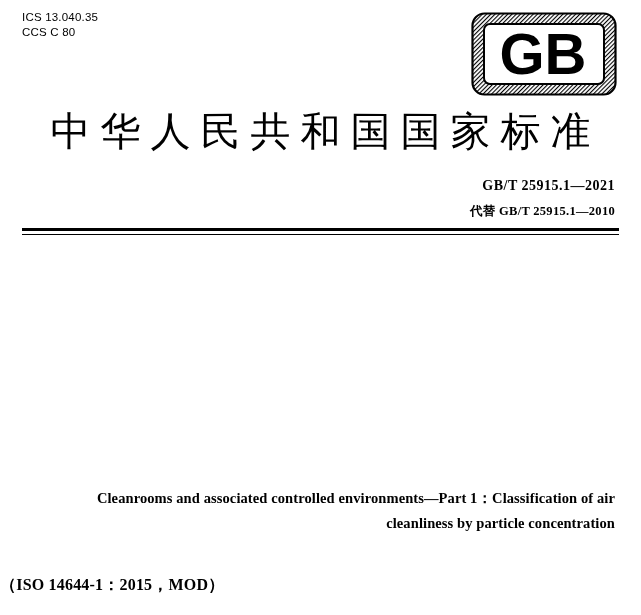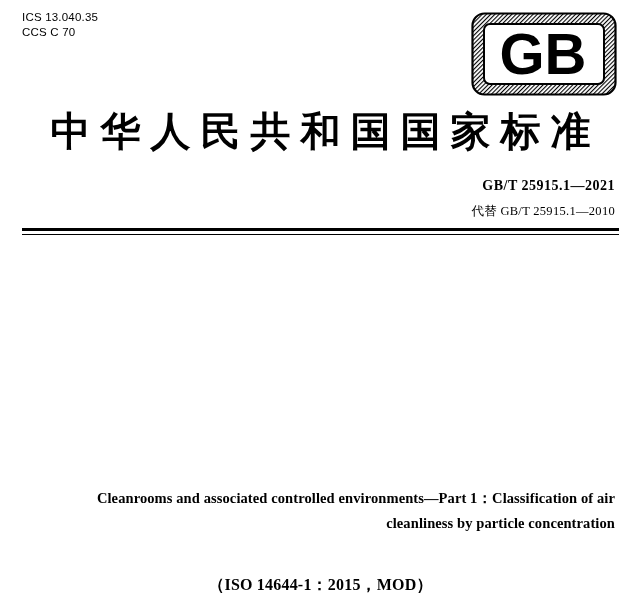--- a/index.html
+++ b/index.html
@@ -51,21 +51,21 @@
   }
 
   
   .cn-title {
     position: absolute;
     left: 0;
     right: 0;
     top: 104px;
     text-align: center;
     font-family: "DejaVu Serif", "Liberation Serif", serif;
-    font-weight: bold;
+    font-weight: normal;
     font-size: 40px;
     letter-spacing: 10px;
     text-indent: 10px;
     white-space: nowrap;
   }
 
   
   .std-no {
     position: absolute;
     right: 26px;
@@ -75,21 +75,21 @@
     font-size: 14px;
     letter-spacing: 0.5px;
     white-space: nowrap;
   }
   .std-replaces {
     position: absolute;
     right: 26px;
     top: 203px;
     text-align: right;
     font-family: "Liberation Serif", serif;
-    font-weight: normal;
+    font-weight: bold;
     font-size: 12.5px;
     letter-spacing: 0.3px;
     white-space: nowrap;
   }
 
   
   .rule {
     position: absolute;
     left: 22px;
     right: 22px;
@@ -138,36 +138,35 @@
     letter-spacing: 0.1px;
   }
   .eng-title .l1 { white-space: nowrap; }
 
   
   .iso-line {
     position: absolute;
     left: 0;
     right: 0;
     top: 575px;
-    text-align: center;
     font-family: "Liberation Serif", serif;
     font-weight: bold;
     font-size: 16px;
     letter-spacing: 0.2px;
     white-space: nowrap;
   }
 </style>
 </head>
 <body>
 
 <div class="page">
 
   <div class="codes">
     <div>ICS 13.040.35</div>
-    <div>CCS C 70</div>
+    <div>CCS C 80</div>
   </div>
 
   <div class="gb-emblem">
     <svg width="146" height="84" viewBox="0 0 146 84" xmlns="http://www.w3.org/2000/svg">
       <defs>
         <pattern id="hatch" width="3" height="3" patternUnits="userSpaceOnUse" patternTransform="rotate(45)">
           <rect width="3" height="3" fill="#ffffff"></rect>
           <rect width="1.1" height="3" fill="#000000"></rect>
         </pattern>
       </defs>

